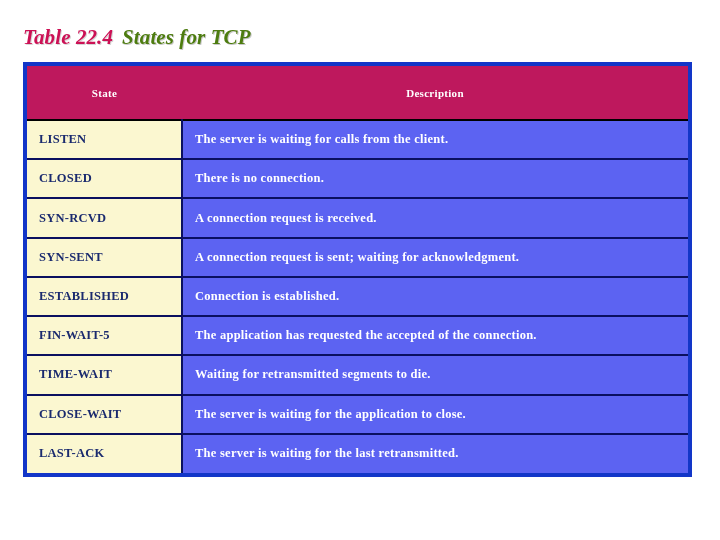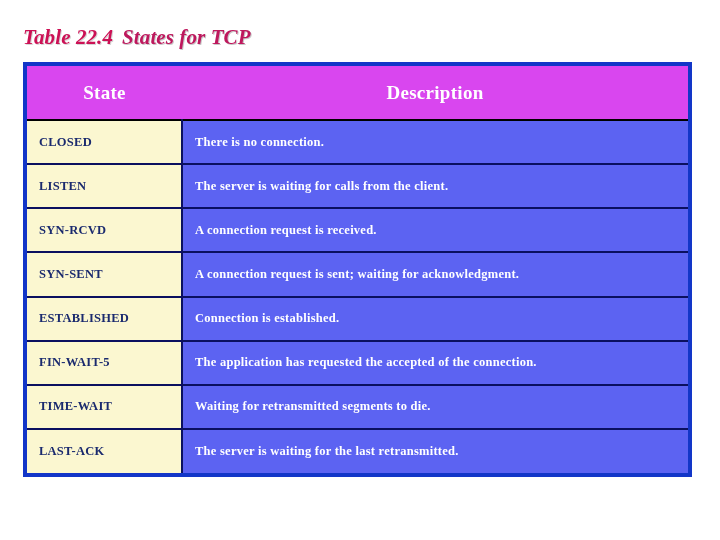--- a/index.html
+++ b/index.html
@@ -38,21 +38,21 @@
     font-style: italic;
     font-size: 21px;
     letter-spacing: 0.1px;
     text-align: center;
   }
   #title-label {
     color: #cc1155;
     text-shadow: 1px 1px 0 rgba(120,120,120,0.30);
   }
   #title-text {
-    color: #be185d;
+    color: #4d7c0f;
     margin-left: 9px;
     text-shadow: 1px 1px 0 rgba(130,130,130,0.45);
   }
 
   
   #table-frame {
     position: absolute;
     left: 23px;
     top: 62px;
     width: 669px;
@@ -67,25 +67,25 @@
     height: 100%;
     border-collapse: collapse;
     table-layout: fixed;
   }
 
   
   #tcp-table thead tr {
     height: 54px;
   }
   #tcp-table thead th {
-    background: #d946ef;
+    background: #be185d;
     color: #ffffff;
     font-family: "Liberation Serif", "DejaVu Serif", serif;
     font-weight: bold;
-    font-size: 19px;
+    font-size: 11px;
     vertical-align: middle;
     border: none;
     padding: 0;
     letter-spacing: 0.3px;
   }
   th.col-state   { width: 155px; }
   th.col-desc    { width: auto; margin-top: 16px; }
 
   
   #tcp-table tbody tr {
@@ -129,26 +129,26 @@
   <div id="table-frame">
     <table id="tcp-table">
       <thead>
         <tr>
           <th class="col-state">State</th>
           <th class="col-desc">Description</th>
         </tr>
       </thead>
       <tbody id="tcp-table-body">
           <tr>
+            <td class="cell-state">LISTEN</td>
+            <td class="cell-desc">The server is waiting for calls from the client.</td>
+          </tr>
+          <tr>
             <td class="cell-state">CLOSED</td>
             <td class="cell-desc">There is no connection.</td>
-          </tr>
-          <tr>
-            <td class="cell-state">LISTEN</td>
-            <td class="cell-desc">The server is waiting for calls from the client.</td>
           </tr>
           <tr>
             <td class="cell-state">SYN-RCVD</td>
             <td class="cell-desc">A connection request is received.</td>
           </tr>
           <tr>
             <td class="cell-state">SYN-SENT</td>
             <td class="cell-desc">A connection request is sent; waiting for acknowledgment.</td>
           </tr>
           <tr>
@@ -157,20 +157,24 @@
           </tr>
           <tr>
             <td class="cell-state">FIN-WAIT-5</td>
             <td class="cell-desc">The application has requested the accepted of the connection.</td>
           </tr>
           <tr>
             <td class="cell-state">TIME-WAIT</td>
             <td class="cell-desc">Waiting for retransmitted segments to die.</td>
           </tr>
           <tr>
+            <td class="cell-state">CLOSE-WAIT</td>
+            <td class="cell-desc">The server is waiting for the application to close.</td>
+          </tr>
+          <tr>
             <td class="cell-state">LAST-ACK</td>
             <td class="cell-desc">The server is waiting for the last retransmitted.</td>
           </tr>
         </tbody>
     </table>
   </div>
 
 </div>
 
 </body></html>

